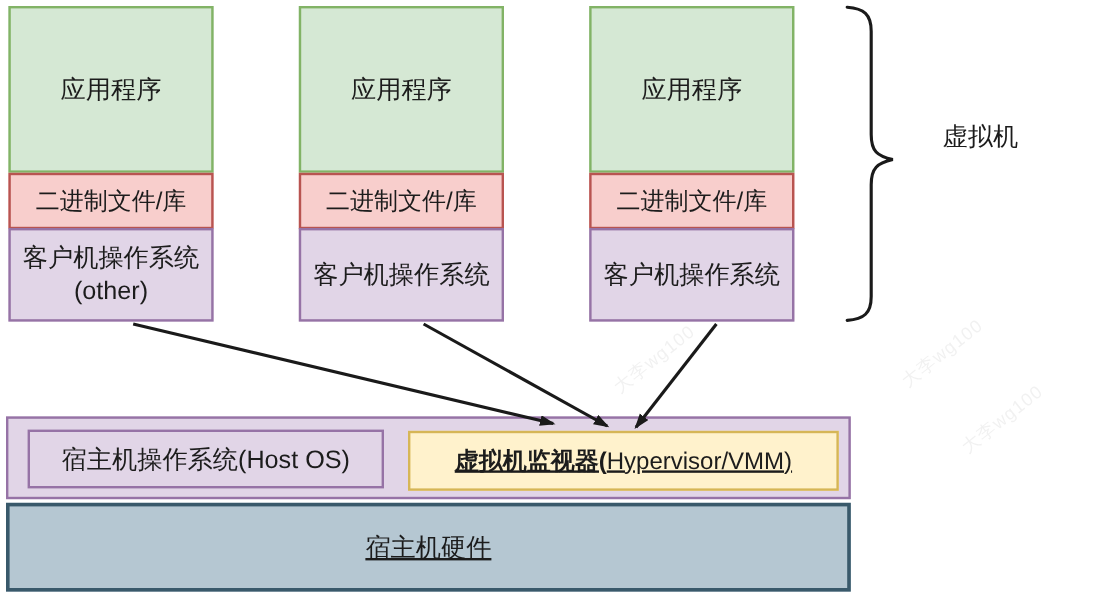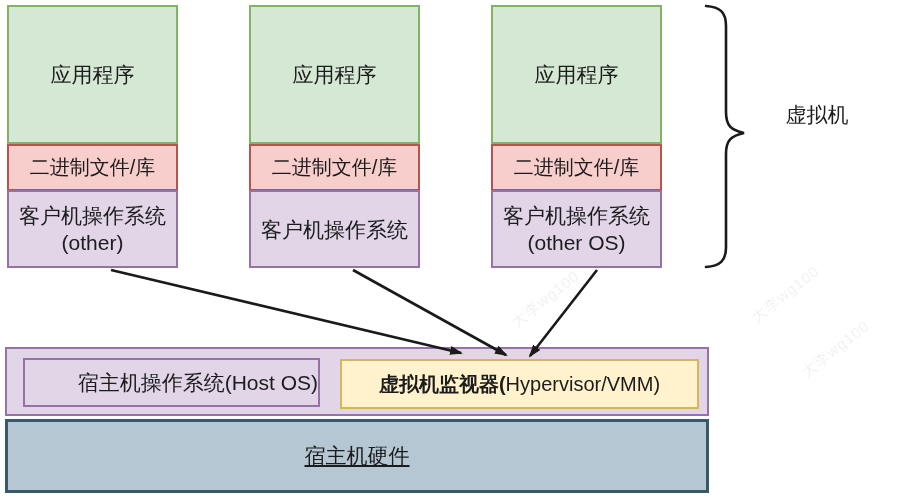--- a/index.html
+++ b/index.html
@@ -10,22 +10,22 @@
   .box{position:absolute;box-sizing:border-box;display:flex;align-items:center;justify-content:center;text-align:center;}
   
   .vm-col{position:absolute;top:5px;width:171px;height:263px;}
   .app-box{left:0;top:0;width:100%;height:139px;background:#d5e8d4;border:2px solid #82b366;font-size:21px;}
   .bins-box{left:0;top:139px;width:100%;height:47px;background:#f8cecc;border:2px solid #b85450;font-size:20px;}
   .gos-box{left:0;top:185px;width:100%;height:78px;background:#e1d5e7;border:2px solid #9673a6;font-size:21px;flex-direction:column;line-height:27px;align-items:center;}
   
   .vm-label{position:absolute;left:742px;top:100px;width:150px;text-align:center;font-size:21px;line-height:30px;}
   
   .host-layer{left:5px;top:347px;width:704px;height:69px;background:#e1d5e7;border:2px solid #9673a6;}
-  .hostos-box{left:23px;top:358px;width:297px;height:49px;background:#e1d5e7;border:2px solid #9673a6;font-size:21px;justify-content:flex-end;}
-  .hyp-box{left:340px;top:359px;width:359px;height:50px;background:#fff2cc;border:2px solid #d6b656;font-size:20px;}
+  .hostos-box{left:23px;top:358px;width:297px;height:49px;background:#e1d5e7;border:2px solid #9673a6;font-size:21px;}
+  .hyp-box{left:340px;top:359px;width:359px;height:50px;background:#fff2cc;border:2px solid #d6b656;font-size:20px;text-decoration:underline;}
   .hyp-box .bold{font-weight:bold;}
   .hw-box{left:5px;top:419px;width:704px;height:74px;background:#b5c7d2;border:3px solid #39596b;font-size:21px;text-decoration:underline;}
   
   .overlay{position:absolute;left:0;top:0;width:915px;height:500px;pointer-events:none;}
   
   .wm{position:absolute;font-size:15px;letter-spacing:1px;color:rgba(50,50,50,0.07);
       transform:rotate(-38deg);white-space:nowrap;pointer-events:none;}
 </style>
 </head>
 <body>
@@ -66,21 +66,20 @@
 
   <div class="vm-col" style="left:491px;">
     <div class="box app-box">
       <span>应用程序</span>
     </div>
     <div class="box bins-box">
       <span>二进制文件/库</span>
     </div>
     <div class="box gos-box">
       <span>客户机操作系统</span>
-      <span>(other OS)</span>
     </div>
   </div>
 
   <div class="vm-label">
     <div>虚拟机</div>
   </div>
 
   <div class="box host-layer"></div>
 
   <div class="box hostos-box">

